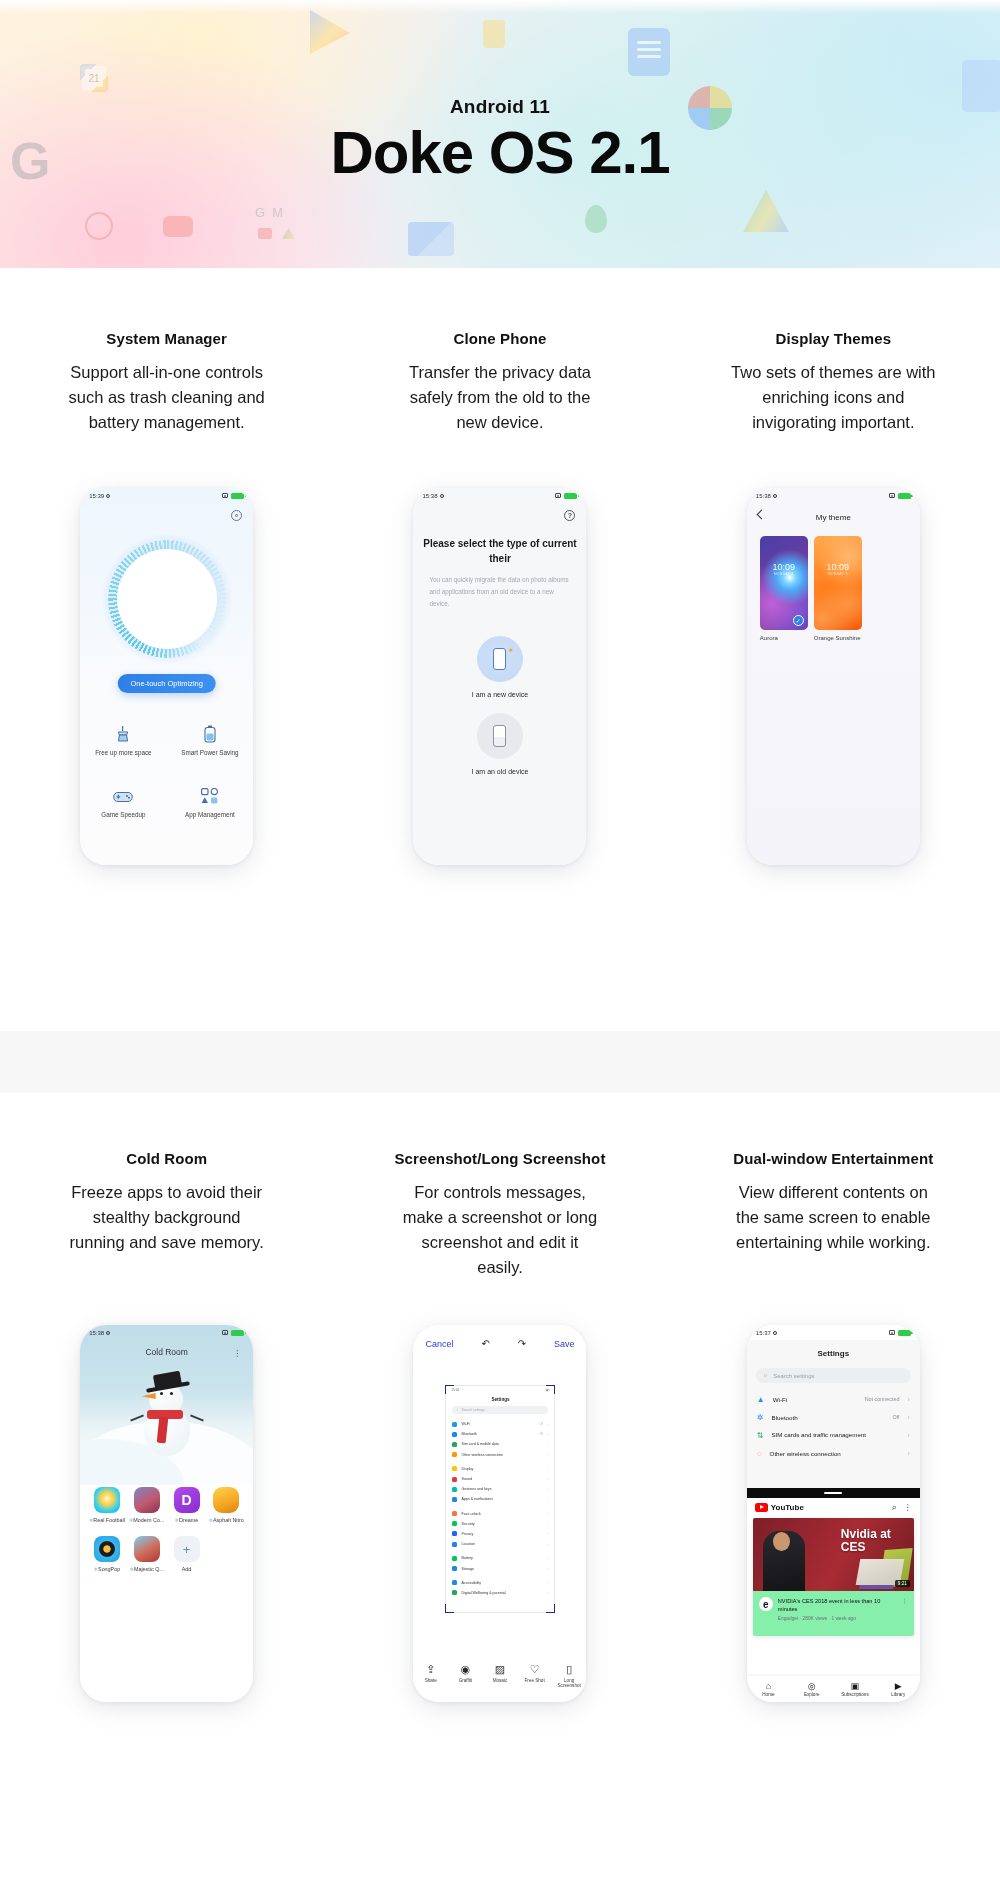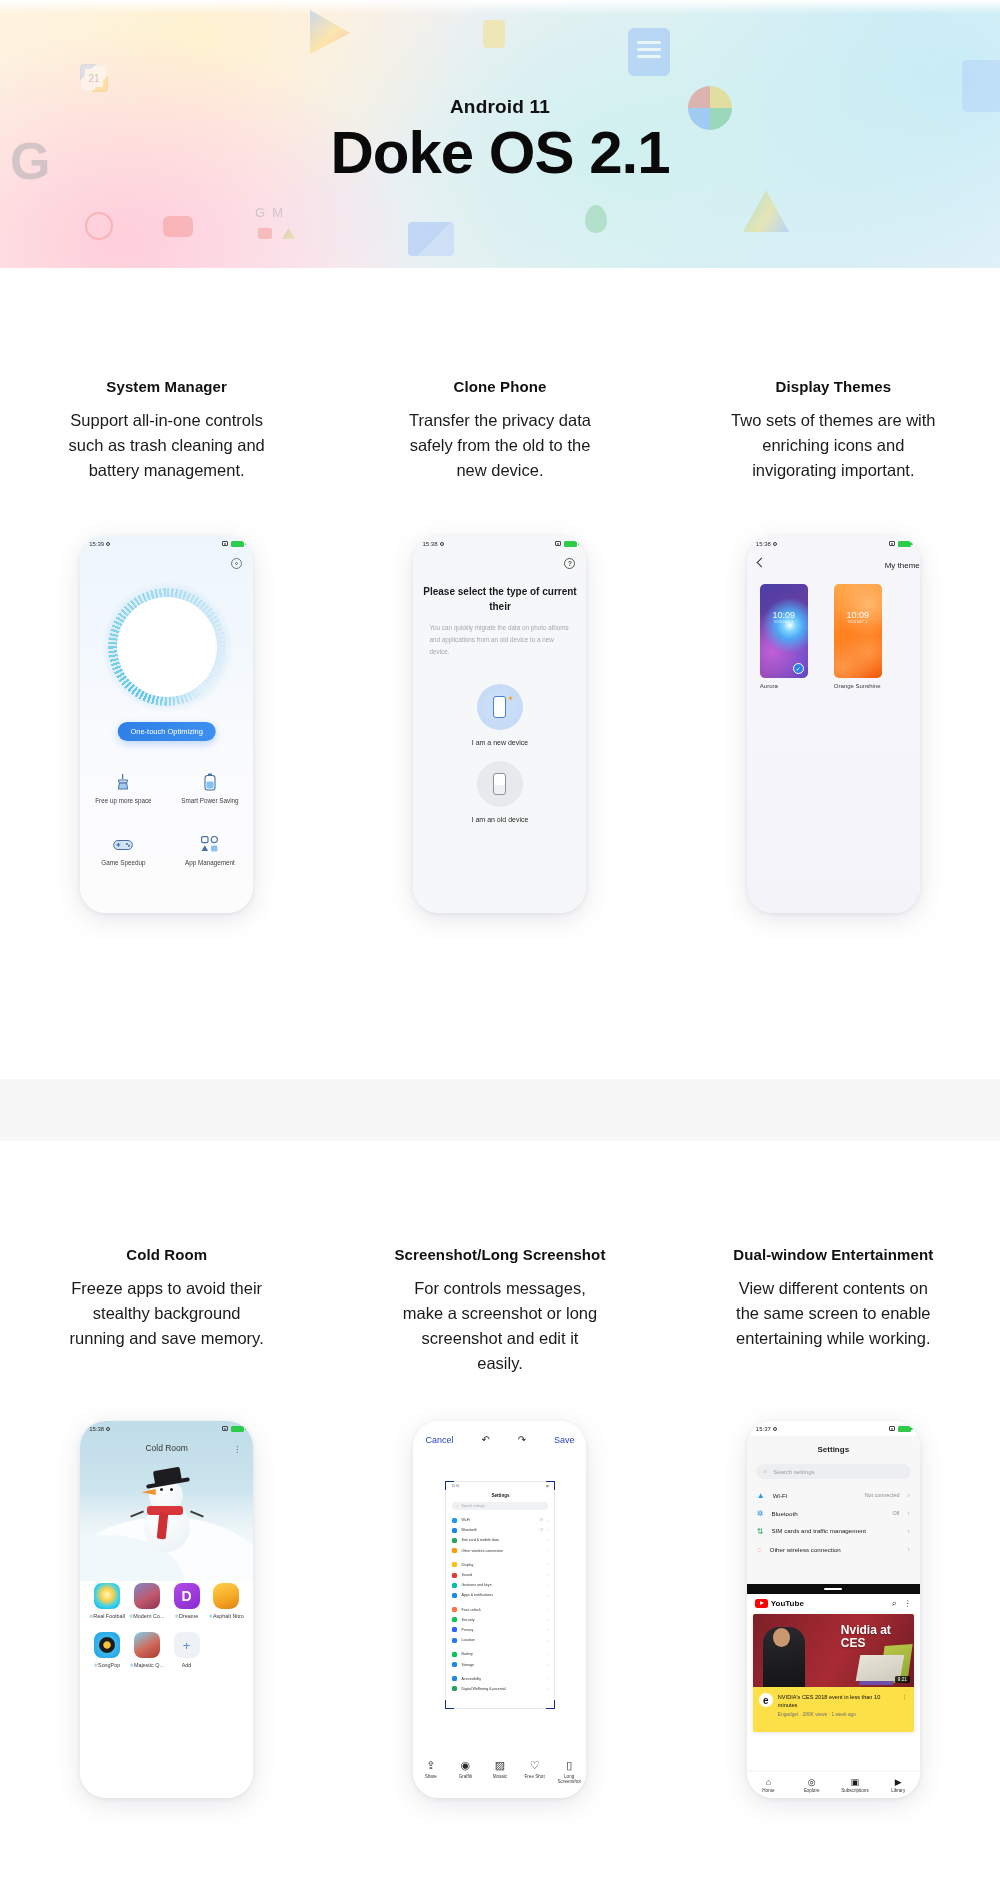--- a/index.html
+++ b/index.html
@@ -34,21 +34,21 @@
   .hero-sub {
     top: 96px; font-size: 19px; font-weight: bold; color: #111;
     letter-spacing: .2px;
   }
   .hero-title {
     top: 118px; font-size: 60px; font-weight: bold; color: #0a0a0a;
     letter-spacing: -1px;
   }
 
   
-  .section { position: relative; width: 828px; margin-top: 48px; }
+  .section { position: relative; width: 828px; }
   .sec-a { background: #ffffff; height: 825px; }
   .band  { position:absolute; left:0; width:1000px; background:#f7f7f7; }
 
   .row { display: flex; width: 1000px; }
   .col { width: 333.33px; position: relative; }
 
   .feat-title {
     text-align: center; font-weight: bold; font-size: 15px;
     color: #111; letter-spacing: .1px;
   }
@@ -129,25 +129,25 @@
   .cp-circ.blue { background:radial-gradient(circle at 50% 45%, #cfe0f8, #c3d8f5); }
   .cp-circ.gray { background:#e7e9ed; }
   .cp-dev { width:13px;height:22px;border:1.3px solid #4a7fd0;border-radius:3px;background:#fff;}
   .cp-dev.g { border-color:#8b93a0; background:linear-gradient(#fff 55%,#eef0f3 55%); }
   .cp-spark { position:absolute; right:9px; top:10px; color:#f5a623; font-size:8px;}
   .cp-lb { font-size:7px; color:#2b2b2b; }
 
   
   .th-screen { position:absolute; inset:0; background:linear-gradient(180deg,#f7f7fb,#f4f3fa); }
   .th-bar { position:absolute; top:20px;left:0;width:100%; height:18px;
-     display:flex;align-items:center;justify-content:flex-end; }
+     display:flex;align-items:center;justify-content:center; }
   .th-back { position:absolute; left:11px; top:3px; width:7px;height:7px;
      border-left:1.4px solid #333; border-bottom:1.4px solid #333; transform:rotate(45deg); }
   .th-title { font-size:8px; color:#222; }
-  .th-grid { position:absolute; top:48px; left:13px; display:flex; gap:26px; }
+  .th-grid { position:absolute; top:48px; left:13px; display:flex; gap:6px; }
   .th-card { width:48px; }
   .th-thumb { width:48px;height:94px;border-radius:5px; position:relative; overflow:hidden;}
   .th-thumb.aurora { background:
       radial-gradient(circle at 62% 44%, #ffffff 0%, #7fd4ff 10%, #4ea8f5 22%, transparent 46%),
       radial-gradient(circle at 25% 72%, #c060d8 0%, transparent 52%),
       radial-gradient(circle at 80% 80%, #6a4fd0 0%, transparent 55%),
       linear-gradient(150deg,#4a3ea8,#6b3fa0 45%,#8c3f9c 75%,#5b3fa8); }
   .th-thumb.orange { background:
       radial-gradient(circle at 72% 22%, rgba(255,190,120,.85) 0%, transparent 40%),
       radial-gradient(circle at 72% 72%, rgba(255,160,80,.8) 0%, transparent 36%),
@@ -236,21 +236,21 @@
   .dw-li .c{color:#b6b9bf;font-size:7px;}
   .dw-divider{position:absolute; top:163px;left:0;width:100%;height:10px;background:#0c0c0c;
      display:flex;align-items:center;justify-content:center;}
   .dw-handle{width:18px;height:2px;background:#fff;border-radius:2px;}
   .yt-bar{position:absolute;top:173px;left:0;width:100%;height:18px;background:#fff;
      display:flex;align-items:center;justify-content:space-between;padding:0 8px;}
   .yt-logo{display:flex;align-items:center;gap:3px;font-size:8px;font-weight:bold;color:#0d0d0d;}
   .yt-play{width:13px;height:9px;background:#ff0000;border-radius:2.5px;position:relative;}
   .yt-play:after{content:"";position:absolute;left:5px;top:2.3px;border-left:4px solid #fff;
      border-top:2.2px solid transparent;border-bottom:2.2px solid transparent;}
-  .yt-card{position:absolute;top:193px;left:6px;right:6px;height:118px;background:#fde047;
+  .yt-card{position:absolute;top:193px;left:6px;right:6px;height:118px;background:#86efac;
      box-shadow:0 1px 5px rgba(0,0,0,.10);border-radius:2px;overflow:hidden;}
   .yt-thumb{height:73px;position:relative;overflow:hidden;
      background:linear-gradient(120deg,#7d1f28 0%,#9c2730 38%,#a82b33 55%,#6f1b22 100%);}
   .yt-thumb .person{position:absolute;left:10px;bottom:0;width:42px;height:60px;border-radius:16px 16px 0 0;
      background:linear-gradient(170deg,#2a2a2e,#141417);}
   .yt-thumb .face{position:absolute;left:20px;bottom:40px;width:17px;height:19px;border-radius:50%;
      background:#c99871;}
   .yt-thumb .laptop{position:absolute;right:12px;bottom:6px;width:44px;height:26px;
      background:linear-gradient(160deg,#e9e4d8,#cfcabe);transform:skewX(-10deg);}
   .yt-thumb .green{position:absolute;right:4px;bottom:4px;width:28px;height:38px;

